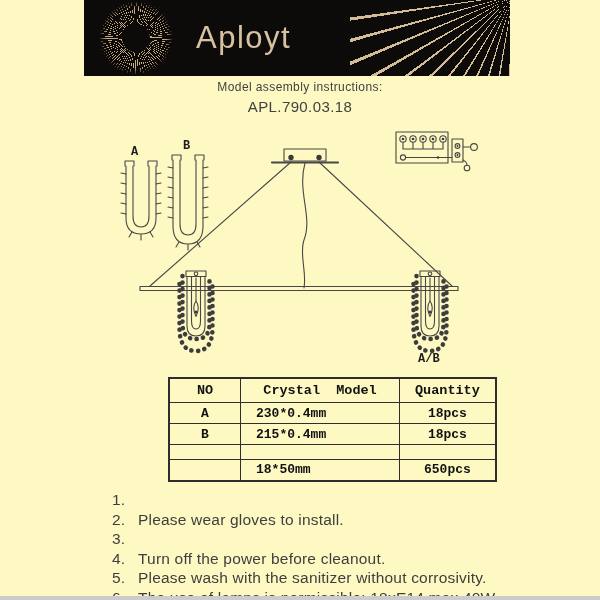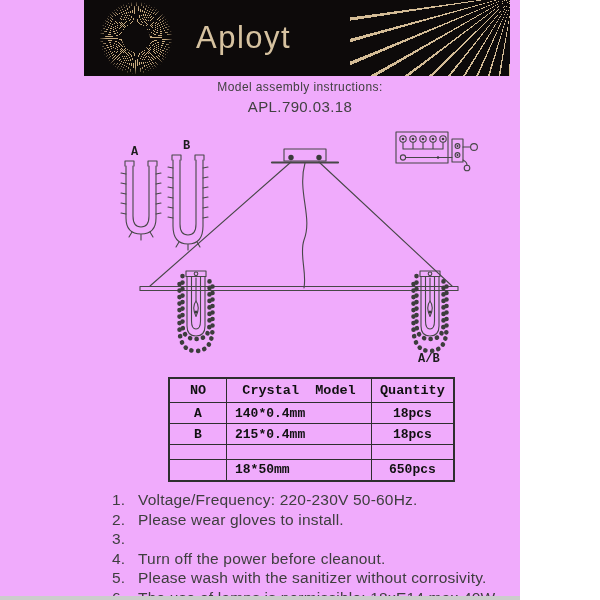--- a/index.html
+++ b/index.html
@@ -1,16 +1,16 @@
 <!DOCTYPE html>
 <html><head>
 <meta charset="utf-8">
 <style>
   html,body{margin:0;padding:0;background:#ffffff;}
-  .page{position:relative;width:520px;height:600px;background:#f0abfc;overflow:hidden;
+  .page{position:relative;width:600px;height:600px;background:#fef9c3;overflow:hidden;
         font-family:"Liberation Sans",sans-serif;}
   
   .banner{position:absolute;left:84px;top:0;width:426px;height:76px;background:#0d0a0a;overflow:hidden;}
   .starburst{position:absolute;left:16px;top:2px;width:72px;height:72px;border-radius:50%;
      background:
        radial-gradient(circle,rgba(13,10,10,0) 30%,rgba(13,10,10,0) 58%,#0d0a0a 74%),
        repeating-conic-gradient(#c9ab80 0deg 0.9deg,rgba(13,10,10,0) 0.9deg 4.4deg);}
   .starburst::after{content:"";position:absolute;left:22px;top:22px;width:28px;height:28px;
      border-radius:50%;background:#0d0a0a;}
   .brand{position:absolute;left:112px;top:20px;font-size:31px;font-weight:400;color:#d6c2a0;
@@ -24,21 +24,21 @@
   
   svg.diagram{position:absolute;left:0;top:122px;}
   .ln{fill:none;stroke:#474747;stroke-width:1.1;stroke-linecap:round;stroke-linejoin:round;}
   .ln2{fill:none;stroke:#474747;stroke-width:2.2;stroke-linecap:round;}
   .fl{fill:#3a3a3a;stroke:none;}
   .bead{fill:none;stroke:#3d3d3d;stroke-width:4.6;stroke-dasharray:0.1 6.4;stroke-linecap:round;}
   .dlabel{font-family:"Liberation Mono",monospace;font-weight:bold;font-size:12px;fill:#1c1c1c;}
   
   .parts{position:absolute;left:168px;top:377px;border-collapse:collapse;
      font-family:"Liberation Mono",monospace;font-weight:bold;color:#111;}
-  .parts td,.parts th{border:1px solid #2e2e2e;font-size:13px;white-space:pre;padding:0 8px;}
+  .parts td,.parts th{border:1px solid #2e2e2e;font-size:13px;white-space:pre;padding:0 15px;}
   .parts{border:2px solid #2e2e2e;}
   .parts th{font-size:13.5px;height:23px;text-align:center;font-weight:bold;}
   .c-no{width:40px;text-align:center;}
   .c-model{width:128px;text-align:left;}
   .c-qty{width:62px;text-align:center;}
   .r{height:21px;}
   .r-empty{height:15px;}
   
   .instr{position:absolute;left:112px;top:490px;color:#3e3e3e;font-size:15.5px;
      letter-spacing:0.2px;}
@@ -145,21 +145,21 @@
 
   <table class="parts">
     <tbody>
         <tr>
       <th class="c-no">NO</th>
       <th class="c-model">Crystal  Model</th>
       <th class="c-qty">Quantity</th>
     </tr>
     <tr class="r">
       <td class="c-no">A</td>
-      <td class="c-model">140*0.4mm</td>
+      <td class="c-model">230*0.4mm</td>
       <td class="c-qty">18pcs</td>
     </tr>
     <tr class="r">
       <td class="c-no">B</td>
       <td class="c-model">215*0.4mm</td>
       <td class="c-qty">18pcs</td>
     </tr>
     <tr class="r-empty">
       <td class="c-no"></td>
       <td class="c-model"></td>
@@ -169,21 +169,20 @@
       <td class="c-no"></td>
       <td class="c-model">18*50mm</td>
       <td class="c-qty">650pcs</td>
     </tr>
   </tbody>
     </table>
 
   <div class="instr">
     <div class="row">
       <span class="num">1.</span>
-      <span class="txt">Voltage/Frequency: 220-230V 50-60Hz.</span>
     </div>
     <div class="row">
       <span class="num">2.</span>
       <span class="txt">Please wear gloves to install.</span>
     </div>
     <div class="row">
       <span class="num">3.</span>
     </div>
     <div class="row">
       <span class="num">4.</span>

